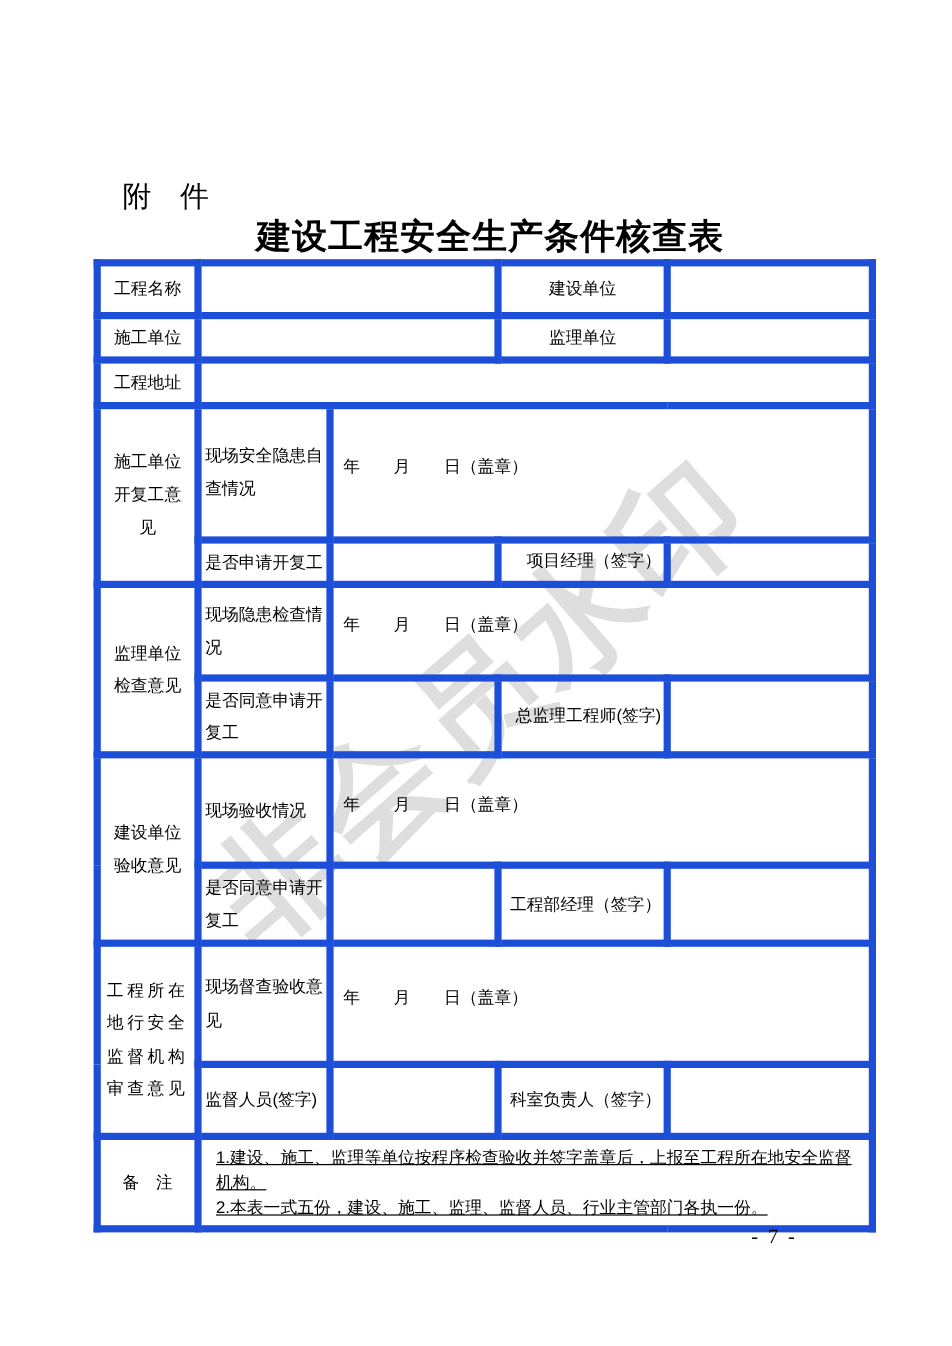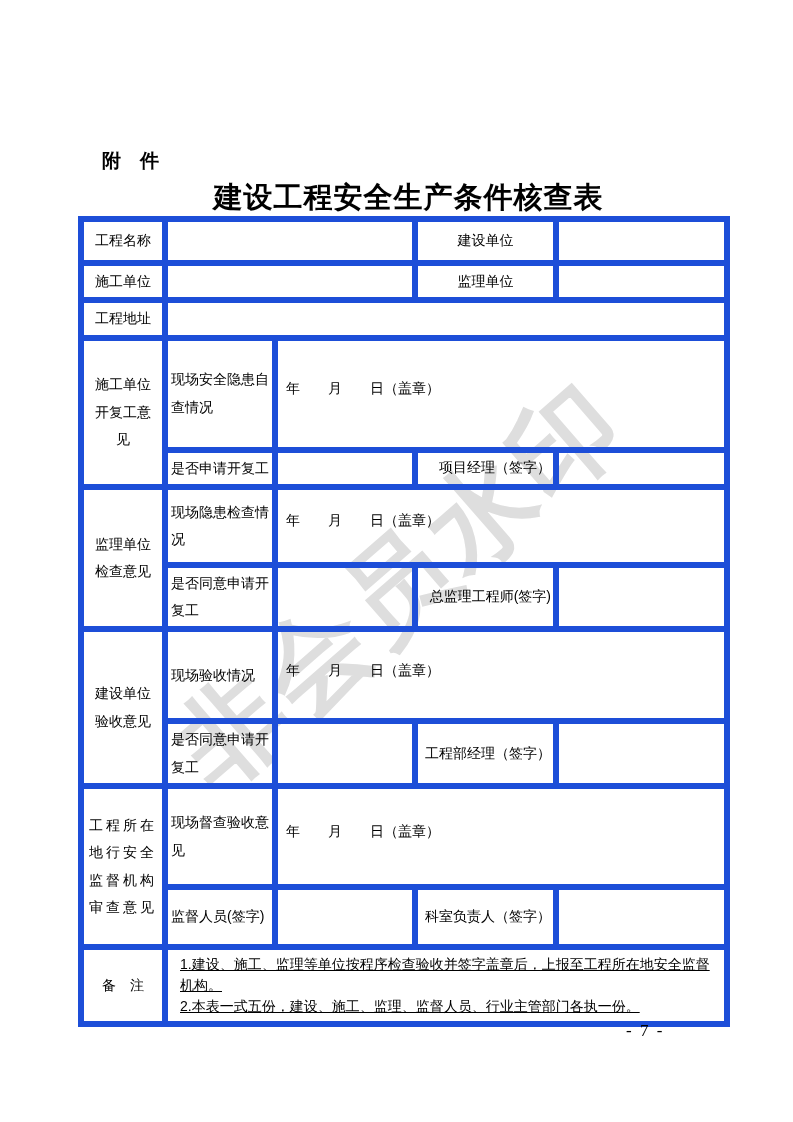--- a/index.html
+++ b/index.html
@@ -24,22 +24,22 @@
     font-weight: 700;
     letter-spacing: 4px;
     white-space: nowrap;
     z-index: 0;
     user-select: none;
   }
   .attachment {
     position: absolute;
     left: 102px;
     top: 148px;
-    font-size: 19px;
-    font-weight: 700;
+    font-size: 24px;
+    font-weight: 400;
     z-index: 1;
   }
   .doc-title {
     position: absolute;
     left: 12px;
     top: 178px;
     width: 100%;
     text-align: center;
     font-size: 29px;
     font-weight: 700;

